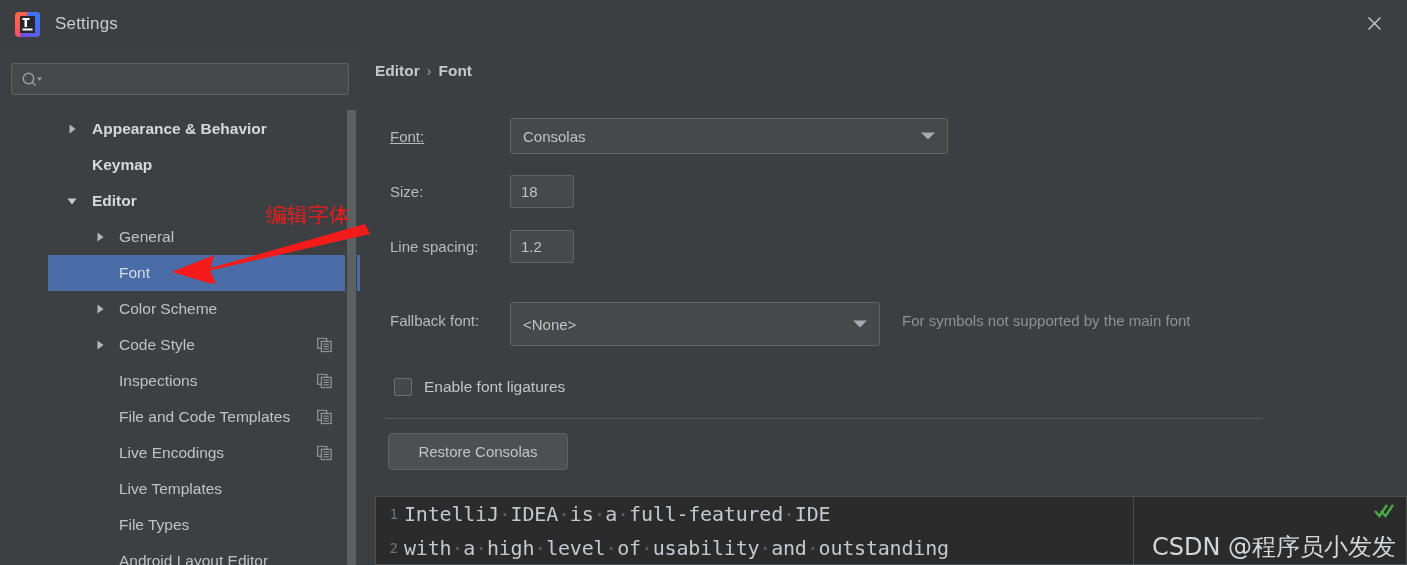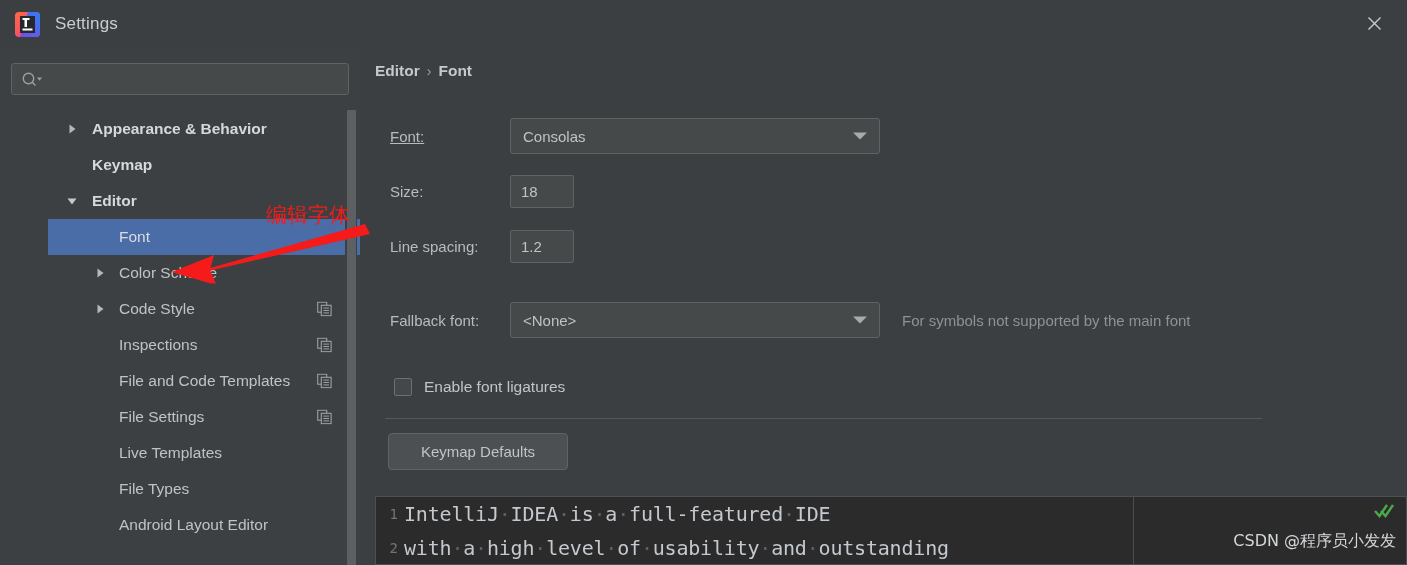--- a/index.html
+++ b/index.html
@@ -259,21 +259,21 @@
     width: 1px; height: 69px;
     background: #4a4d4f;
   }
 
   .check-ok {
     position: absolute; right: 12px; top: 6px;
     width: 20px; height: 16px;
   }
   .watermark {
     position: absolute; right: 10px; top: 34px;
-    font-size: 16px;
+    font-size: 24px;
     color: #d4d7da;
     font-family: "DejaVu Sans", sans-serif;
     white-space: nowrap;
   }
 </style>
 </head>
 <body>
 
 <div id="app">
 
@@ -333,20 +333,28 @@
           <span class="tree-label">Keymap</span>
         </div>
         <div class="tree-row lvl0 bold">
           <span class="arrow">
             <svg width="12" height="12" viewBox="0 0 12 12">
               <path d="M1.5 3.5 L10.5 3.5 L6 9.5 Z" fill="#c3c7ca"></path>
             </svg>
           </span>
           <span class="tree-label">Editor</span>
         </div>
+        <div class="tree-row lvl1">
+          <span class="arrow">
+            <svg width="12" height="12" viewBox="0 0 12 12">
+              <path d="M3.5 1.5 L3.5 10.5 L9.5 6 Z" fill="#b4b8bb"></path>
+            </svg>
+          </span>
+          <span class="tree-label">General</span>
+        </div>
         <div class="tree-row lvl1 selected">
           <span class="tree-label">Font</span>
         </div>
         <div class="tree-row lvl1">
           <span class="arrow">
             <svg width="12" height="12" viewBox="0 0 12 12">
               <path d="M3.5 1.5 L3.5 10.5 L9.5 6 Z" fill="#b4b8bb"></path>
             </svg>
           </span>
           <span class="tree-label">Color Scheme</span>
@@ -380,21 +388,21 @@
           <span class="tree-label">File and Code Templates</span>
           <span class="copy-icon"><svg width="15" height="15" viewBox="0 0 15 15">
               <rect x="0.7" y="0.7" width="9" height="10" fill="none" stroke="#9aa0a5" stroke-width="1.1"></rect>
               <rect x="4.3" y="3.8" width="9.8" height="10.4" fill="#3c4043" stroke="#9aa0a5" stroke-width="1.1"></rect>
               <line x1="6.4" y1="6.6" x2="12" y2="6.6" stroke="#9aa0a5" stroke-width="1"></line>
               <line x1="6.4" y1="9" x2="12" y2="9" stroke="#9aa0a5" stroke-width="1"></line>
               <line x1="6.4" y1="11.4" x2="12" y2="11.4" stroke="#9aa0a5" stroke-width="1"></line>
             </svg></span>
         </div>
         <div class="tree-row lvl1">
-          <span class="tree-label">File Settings</span>
+          <span class="tree-label">Live Encodings</span>
           <span class="copy-icon"><svg width="15" height="15" viewBox="0 0 15 15">
               <rect x="0.7" y="0.7" width="9" height="10" fill="none" stroke="#9aa0a5" stroke-width="1.1"></rect>
               <rect x="4.3" y="3.8" width="9.8" height="10.4" fill="#3c4043" stroke="#9aa0a5" stroke-width="1.1"></rect>
               <line x1="6.4" y1="6.6" x2="12" y2="6.6" stroke="#9aa0a5" stroke-width="1"></line>
               <line x1="6.4" y1="9" x2="12" y2="9" stroke="#9aa0a5" stroke-width="1"></line>
               <line x1="6.4" y1="11.4" x2="12" y2="11.4" stroke="#9aa0a5" stroke-width="1"></line>
             </svg></span>
         </div>
         <div class="tree-row lvl1">
           <span class="tree-label">Live Templates</span>
@@ -422,47 +430,47 @@
 
   <div class="main">
 
     <div class="breadcrumb">
       <span>Editor</span>
       <span class="crumb-sep">›</span>
       <span>Font</span>
     </div>
 
     <div class="field-label" style="left:30px; top:80px;text-decoration:underline;">Font:</div>
-    <div class="combo" style="left:150px; top:70px; width:370px; height:36px;">
+    <div class="combo" style="left:150px; top:70px; width:438px; height:36px;">
       <span class="combo-value">Consolas</span>
       <span class="combo-arrow"></span>
     </div>
 
 
     <div class="field-label" style="left:30px; top:135px;">Size:</div>
     <input class="textfield" style="left: 150px; top: 127px; width: 64px; height: 33px;" type="text" value="18">
 
     <div class="field-label" style="left:30px; top:190px;">Line spacing:</div>
     <input class="textfield" style="left: 150px; top: 182px; width: 64px; height: 33px;" type="text" value="1.2">
 
     <div class="field-label" style="left:30px; top:264px;">Fallback font:</div>
-    <div class="combo" style="left:150px; top:254px; width:370px; height:36px;">
+    <div class="combo" style="left:150px; top:254px; width:370px; height:44px;">
       <span class="combo-value">&lt;None&gt;</span>
       <span class="combo-arrow"></span>
     </div>
     <div class="hint-text" style="left:542px; top:264px;">For symbols not supported by the main font</div>
 
     <div class="checkbox-row" style="left:34px; top:330px;align-items:center;">
       <span class="cb-box unchecked"></span>
       <span class="cb-label">Enable font ligatures</span>
     </div>
 
     <div class="divider" style="left:25px; top:370px; width:877px;"></div>
 
-    <div class="btn" style="left:28px; top:385px; width:180px; height:37px;">Keymap Defaults</div>
+    <div class="btn" style="left:28px; top:385px; width:180px; height:37px;">Restore Consolas</div>
 
     <div class="preview">
       <div id="code-lines">
           <div class="code-line">
             <span class="gutter">1</span>
             <span class="code-text"><span>I</span><span>n</span><span>t</span><span>e</span><span>l</span><span>l</span><span>i</span><span>J</span><span class="ws-dot">·</span><span>I</span><span>D</span><span>E</span><span>A</span><span class="ws-dot">·</span><span>i</span><span>s</span><span class="ws-dot">·</span><span>a</span><span class="ws-dot">·</span><span>f</span><span>u</span><span>l</span><span>l</span><span>-</span><span>f</span><span>e</span><span>a</span><span>t</span><span>u</span><span>r</span><span>e</span><span>d</span><span class="ws-dot">·</span><span>I</span><span>D</span><span>E</span></span>
           </div>
           <div class="code-line">
             <span class="gutter">2</span>
             <span class="code-text"><span>w</span><span>i</span><span>t</span><span>h</span><span class="ws-dot">·</span><span>a</span><span class="ws-dot">·</span><span>h</span><span>i</span><span>g</span><span>h</span><span class="ws-dot">·</span><span>l</span><span>e</span><span>v</span><span>e</span><span>l</span><span class="ws-dot">·</span><span>o</span><span>f</span><span class="ws-dot">·</span><span>u</span><span>s</span><span>a</span><span>b</span><span>i</span><span>l</span><span>i</span><span>t</span><span>y</span><span class="ws-dot">·</span><span>a</span><span>n</span><span>d</span><span class="ws-dot">·</span><span>o</span><span>u</span><span>t</span><span>s</span><span>t</span><span>a</span><span>n</span><span>d</span><span>i</span><span>n</span><span>g</span></span>

